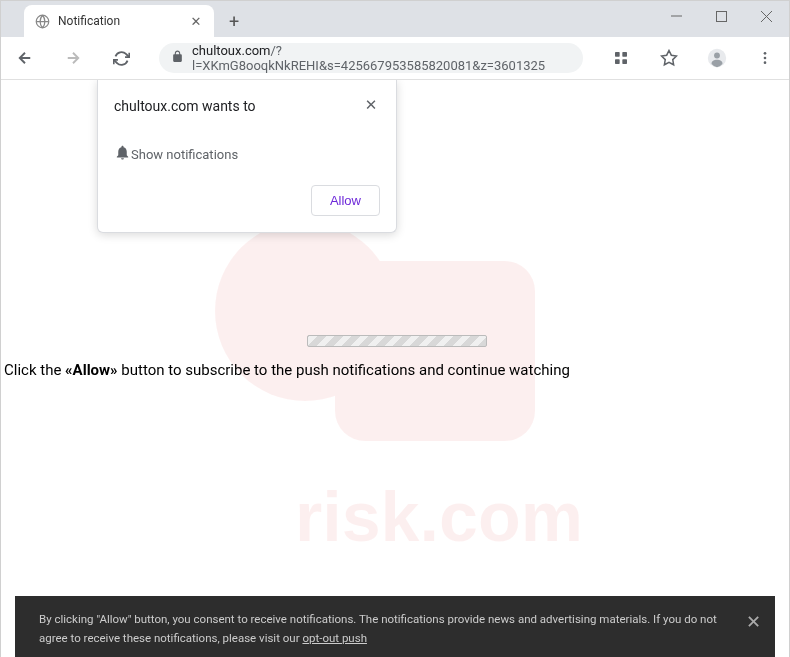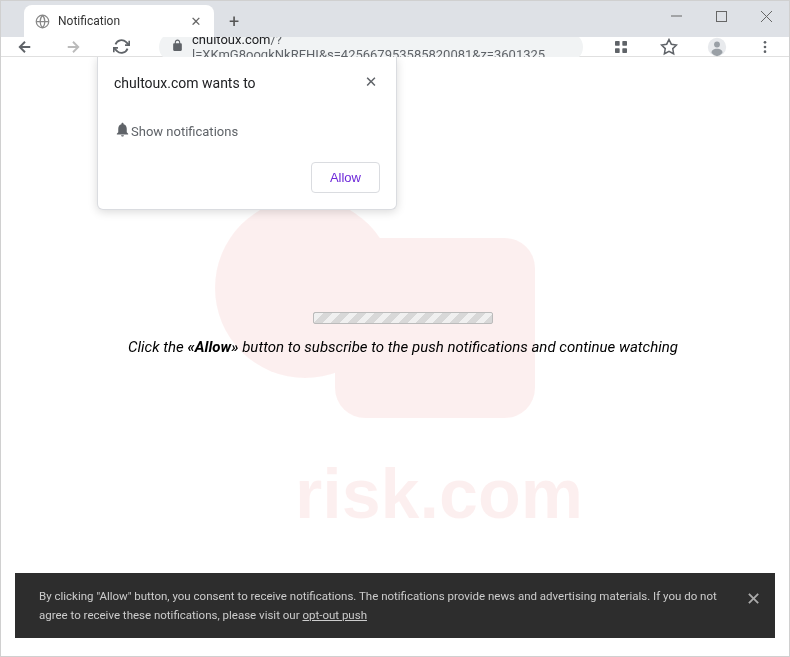--- a/index.html
+++ b/index.html
@@ -82,21 +82,21 @@
     .window-control {
       width: 45px;
       height: 30px;
       display: flex;
       align-items: center;
       justify-content: center;
       cursor: pointer;
       color: #666;
     }
     .toolbar {
-      height: 20px;
+      height: 43px;
       background: #fff;
       border-bottom: 1px solid #e0e0e0;
       display: flex;
       align-items: center;
       padding: 0 8px;
       gap: 16px;
     }
     .nav-btn {
       width: 32px;
       height: 32px;
@@ -206,24 +206,23 @@
       background: #fff;
       border-radius: 4px;
       padding: 7px 18px;
       font-size: 13px;
       color: #6d28d9;
       cursor: pointer;
     }
     .main-content {
       position: absolute;
       top: 255px;
-      left: 16px;
+      left: 3px;
       right: 0;
-      text-align: center;
-      font-style: italic;
+      text-align: left;
     }
     .progress-bar {
       width: 180px;
       height: 12px;
       margin: 0 auto 14px;
       border: 1px solid #bbb;
       border-radius: 2px;
       background: repeating-linear-gradient(
         -45deg,
         #d8d8d8,

